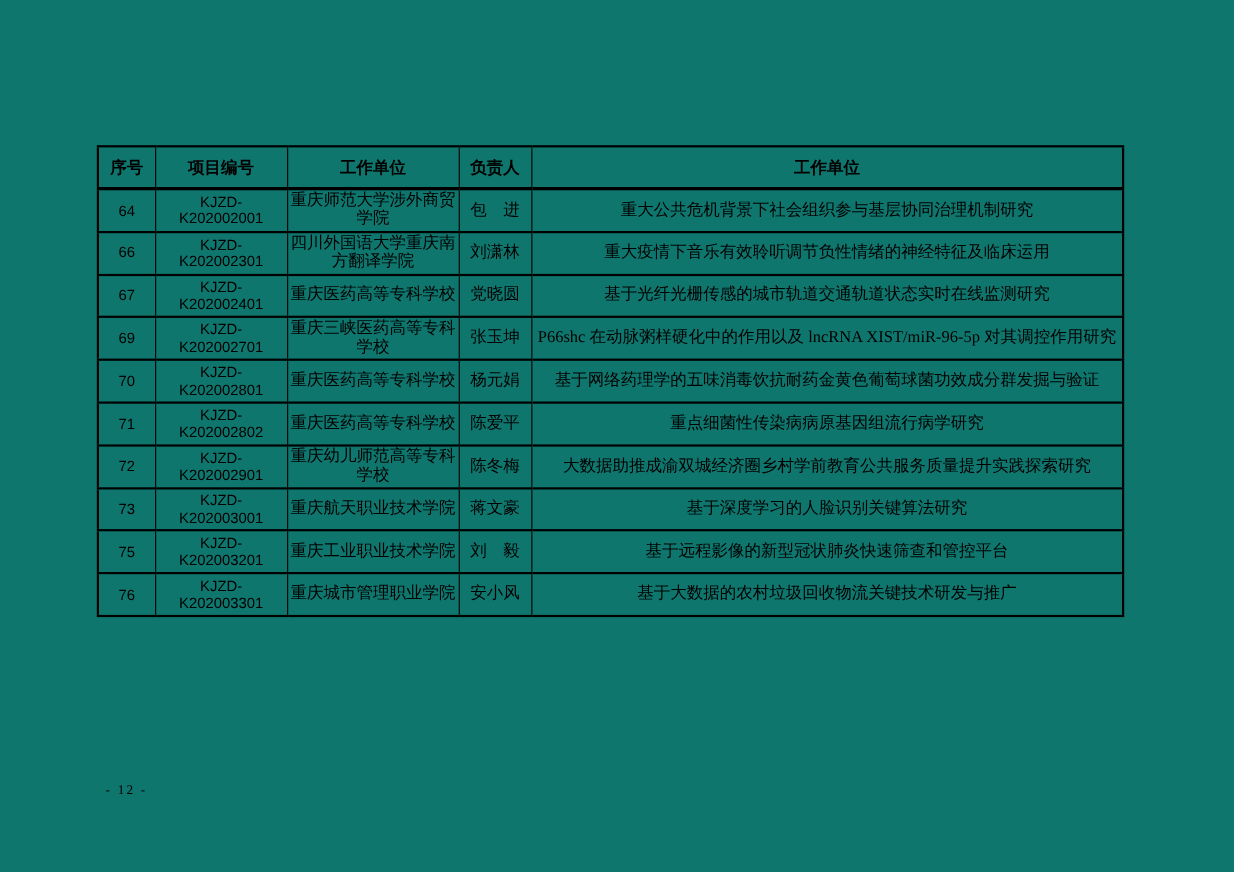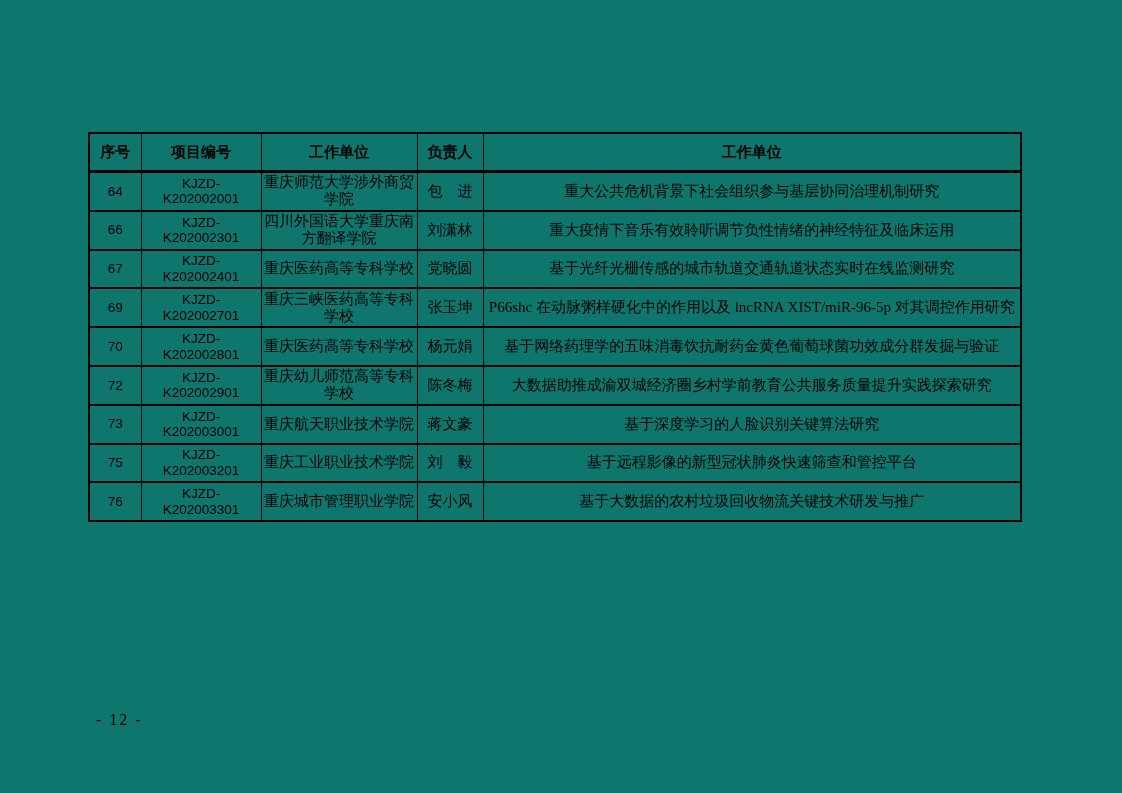--- a/index.html
+++ b/index.html
@@ -63,21 +63,21 @@
     padding: 1px 2px;
   }
   td.c-title {
     font-size: 15px;
   }
   .page-number {
     position: absolute;
     left: 96px;
     top: 711px;
     font-family: "Liberation Serif", serif;
-    font-size: 16px;
+    font-size: 12px;
     letter-spacing: 2px;
     color: #000000;
   }
 </style>
 </head>
 <body>
 
 <div class="page">
 
   <table class="doc-table">
@@ -127,20 +127,27 @@
         <td class="c-title">P66shc 在动脉粥样硬化中的作用以及 lncRNA XIST/miR-96-5p 对其调控作用研究</td>
       </tr>
       <tr>
         <td class="c-num">70</td>
         <td class="c-pid">KJZD-K202002801</td>
         <td class="c-unit">重庆医药高等专科学校</td>
         <td class="c-leader">杨元娟</td>
         <td class="c-title">基于网络药理学的五味消毒饮抗耐药金黄色葡萄球菌功效成分群发掘与验证</td>
       </tr>
       <tr>
+        <td class="c-num">71</td>
+        <td class="c-pid">KJZD-K202002802</td>
+        <td class="c-unit">重庆医药高等专科学校</td>
+        <td class="c-leader">陈爱平</td>
+        <td class="c-title">重点细菌性传染病病原基因组流行病学研究</td>
+      </tr>
+      <tr>
         <td class="c-num">72</td>
         <td class="c-pid">KJZD-K202002901</td>
         <td class="c-unit">重庆幼儿师范高等专科学校</td>
         <td class="c-leader">陈冬梅</td>
         <td class="c-title">大数据助推成渝双城经济圈乡村学前教育公共服务质量提升实践探索研究</td>
       </tr>
       <tr>
         <td class="c-num">73</td>
         <td class="c-pid">KJZD-K202003001</td>
         <td class="c-unit">重庆航天职业技术学院</td>

